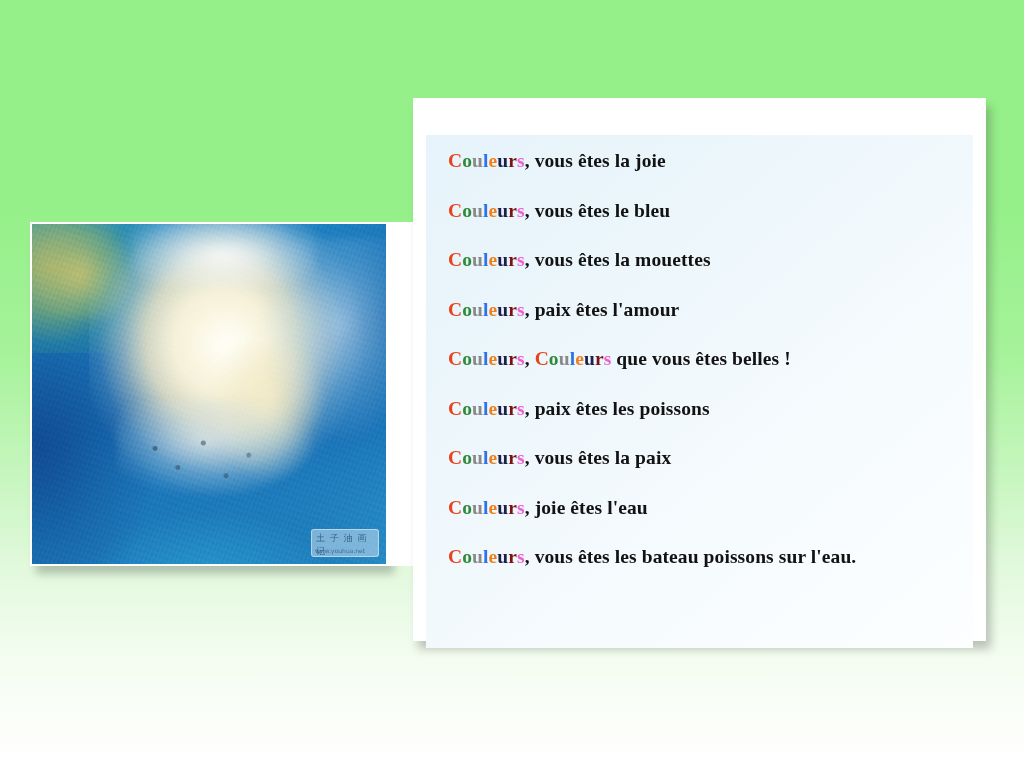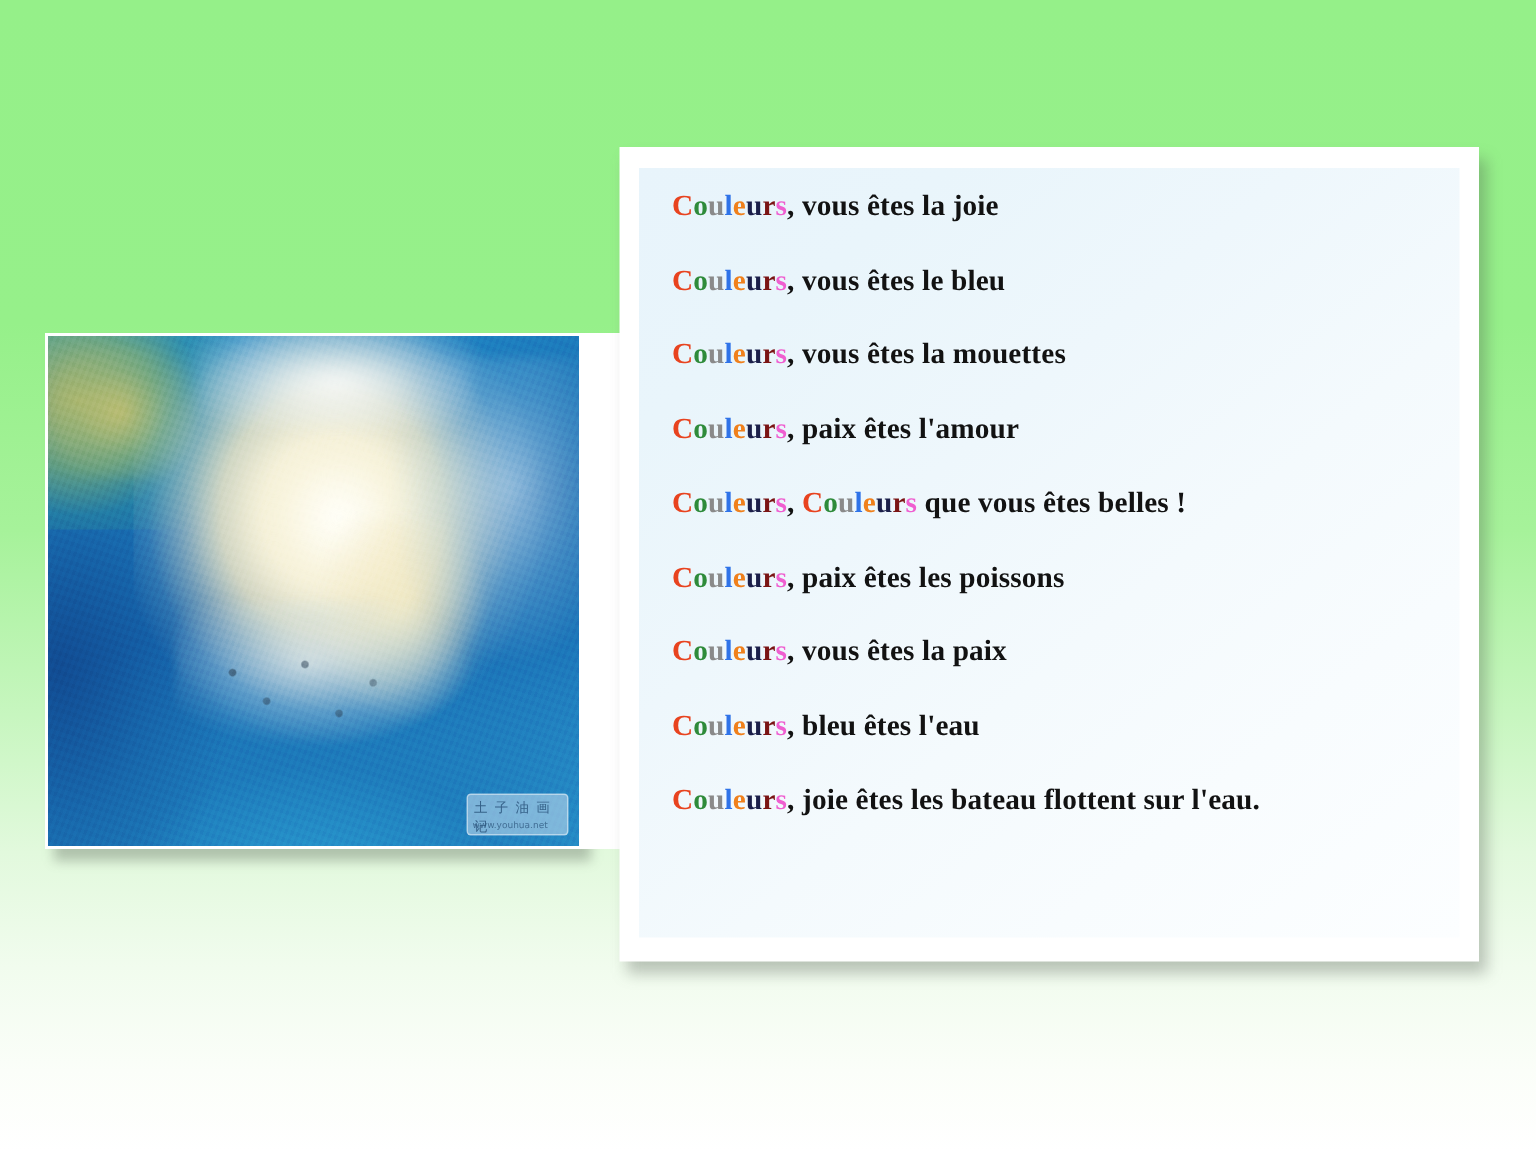--- a/index.html
+++ b/index.html
@@ -198,20 +198,21 @@
   }
   #poem-canvas {
     width: 100%;
     height: 100%;
     box-sizing: border-box;
     background: linear-gradient(140deg,
         #e8f4fb 0%, #e9f5fb 18%, #eef7fc 38%,
         #f4fafd 58%, #f8fcfe 76%, #fcfeff 100%);
     padding: 16px 14px 10px 22px;
     overflow: hidden;
+    margin-top: 23px;
   }
   .poem-line {
     font-family: "Liberation Serif", "DejaVu Serif", serif;
     font-weight: bold;
     font-size: 19.5px;
     line-height: 1;
     color: #121212;
     margin: 0 0 30px 0;
     white-space: nowrap;
     letter-spacing: 0.1px;
@@ -260,17 +261,17 @@
   <div id="poem-shadow"></div>
   <div id="poem-frame">
     <div id="poem-canvas">
         <div class="poem-line"><span class="cw"><span class="L0">C</span><span class="L1">o</span><span class="L2">u</span><span class="L3">l</span><span class="L4">e</span><span class="L5">u</span><span class="L6">r</span><span class="L7">s</span></span><span>, vous êtes la joie</span></div>
         <div class="poem-line"><span class="cw"><span class="L0">C</span><span class="L1">o</span><span class="L2">u</span><span class="L3">l</span><span class="L4">e</span><span class="L5">u</span><span class="L6">r</span><span class="L7">s</span></span><span>, vous êtes le bleu</span></div>
         <div class="poem-line"><span class="cw"><span class="L0">C</span><span class="L1">o</span><span class="L2">u</span><span class="L3">l</span><span class="L4">e</span><span class="L5">u</span><span class="L6">r</span><span class="L7">s</span></span><span>, vous êtes la mouettes</span></div>
         <div class="poem-line"><span class="cw"><span class="L0">C</span><span class="L1">o</span><span class="L2">u</span><span class="L3">l</span><span class="L4">e</span><span class="L5">u</span><span class="L6">r</span><span class="L7">s</span></span><span>, paix êtes l'amour</span></div>
         <div class="poem-line"><span class="cw"><span class="L0">C</span><span class="L1">o</span><span class="L2">u</span><span class="L3">l</span><span class="L4">e</span><span class="L5">u</span><span class="L6">r</span><span class="L7">s</span></span><span>, </span><span class="cw"><span class="L0">C</span><span class="L1">o</span><span class="L2">u</span><span class="L3">l</span><span class="L4">e</span><span class="L5">u</span><span class="L6">r</span><span class="L7">s</span></span><span> que vous êtes belles !</span></div>
         <div class="poem-line"><span class="cw"><span class="L0">C</span><span class="L1">o</span><span class="L2">u</span><span class="L3">l</span><span class="L4">e</span><span class="L5">u</span><span class="L6">r</span><span class="L7">s</span></span><span>, paix êtes les poissons</span></div>
         <div class="poem-line"><span class="cw"><span class="L0">C</span><span class="L1">o</span><span class="L2">u</span><span class="L3">l</span><span class="L4">e</span><span class="L5">u</span><span class="L6">r</span><span class="L7">s</span></span><span>, vous êtes la paix</span></div>
-        <div class="poem-line"><span class="cw"><span class="L0">C</span><span class="L1">o</span><span class="L2">u</span><span class="L3">l</span><span class="L4">e</span><span class="L5">u</span><span class="L6">r</span><span class="L7">s</span></span><span>, bleu êtes l'eau</span></div>
-        <div class="poem-line"><span class="cw"><span class="L0">C</span><span class="L1">o</span><span class="L2">u</span><span class="L3">l</span><span class="L4">e</span><span class="L5">u</span><span class="L6">r</span><span class="L7">s</span></span><span>, joie êtes les bateau flottent sur l'eau.</span></div>
+        <div class="poem-line"><span class="cw"><span class="L0">C</span><span class="L1">o</span><span class="L2">u</span><span class="L3">l</span><span class="L4">e</span><span class="L5">u</span><span class="L6">r</span><span class="L7">s</span></span><span>, joie êtes l'eau</span></div>
+        <div class="poem-line"><span class="cw"><span class="L0">C</span><span class="L1">o</span><span class="L2">u</span><span class="L3">l</span><span class="L4">e</span><span class="L5">u</span><span class="L6">r</span><span class="L7">s</span></span><span>, vous êtes les bateau poissons sur l'eau.</span></div>
       </div>
   </div>
 </div>
 
 </body></html>

